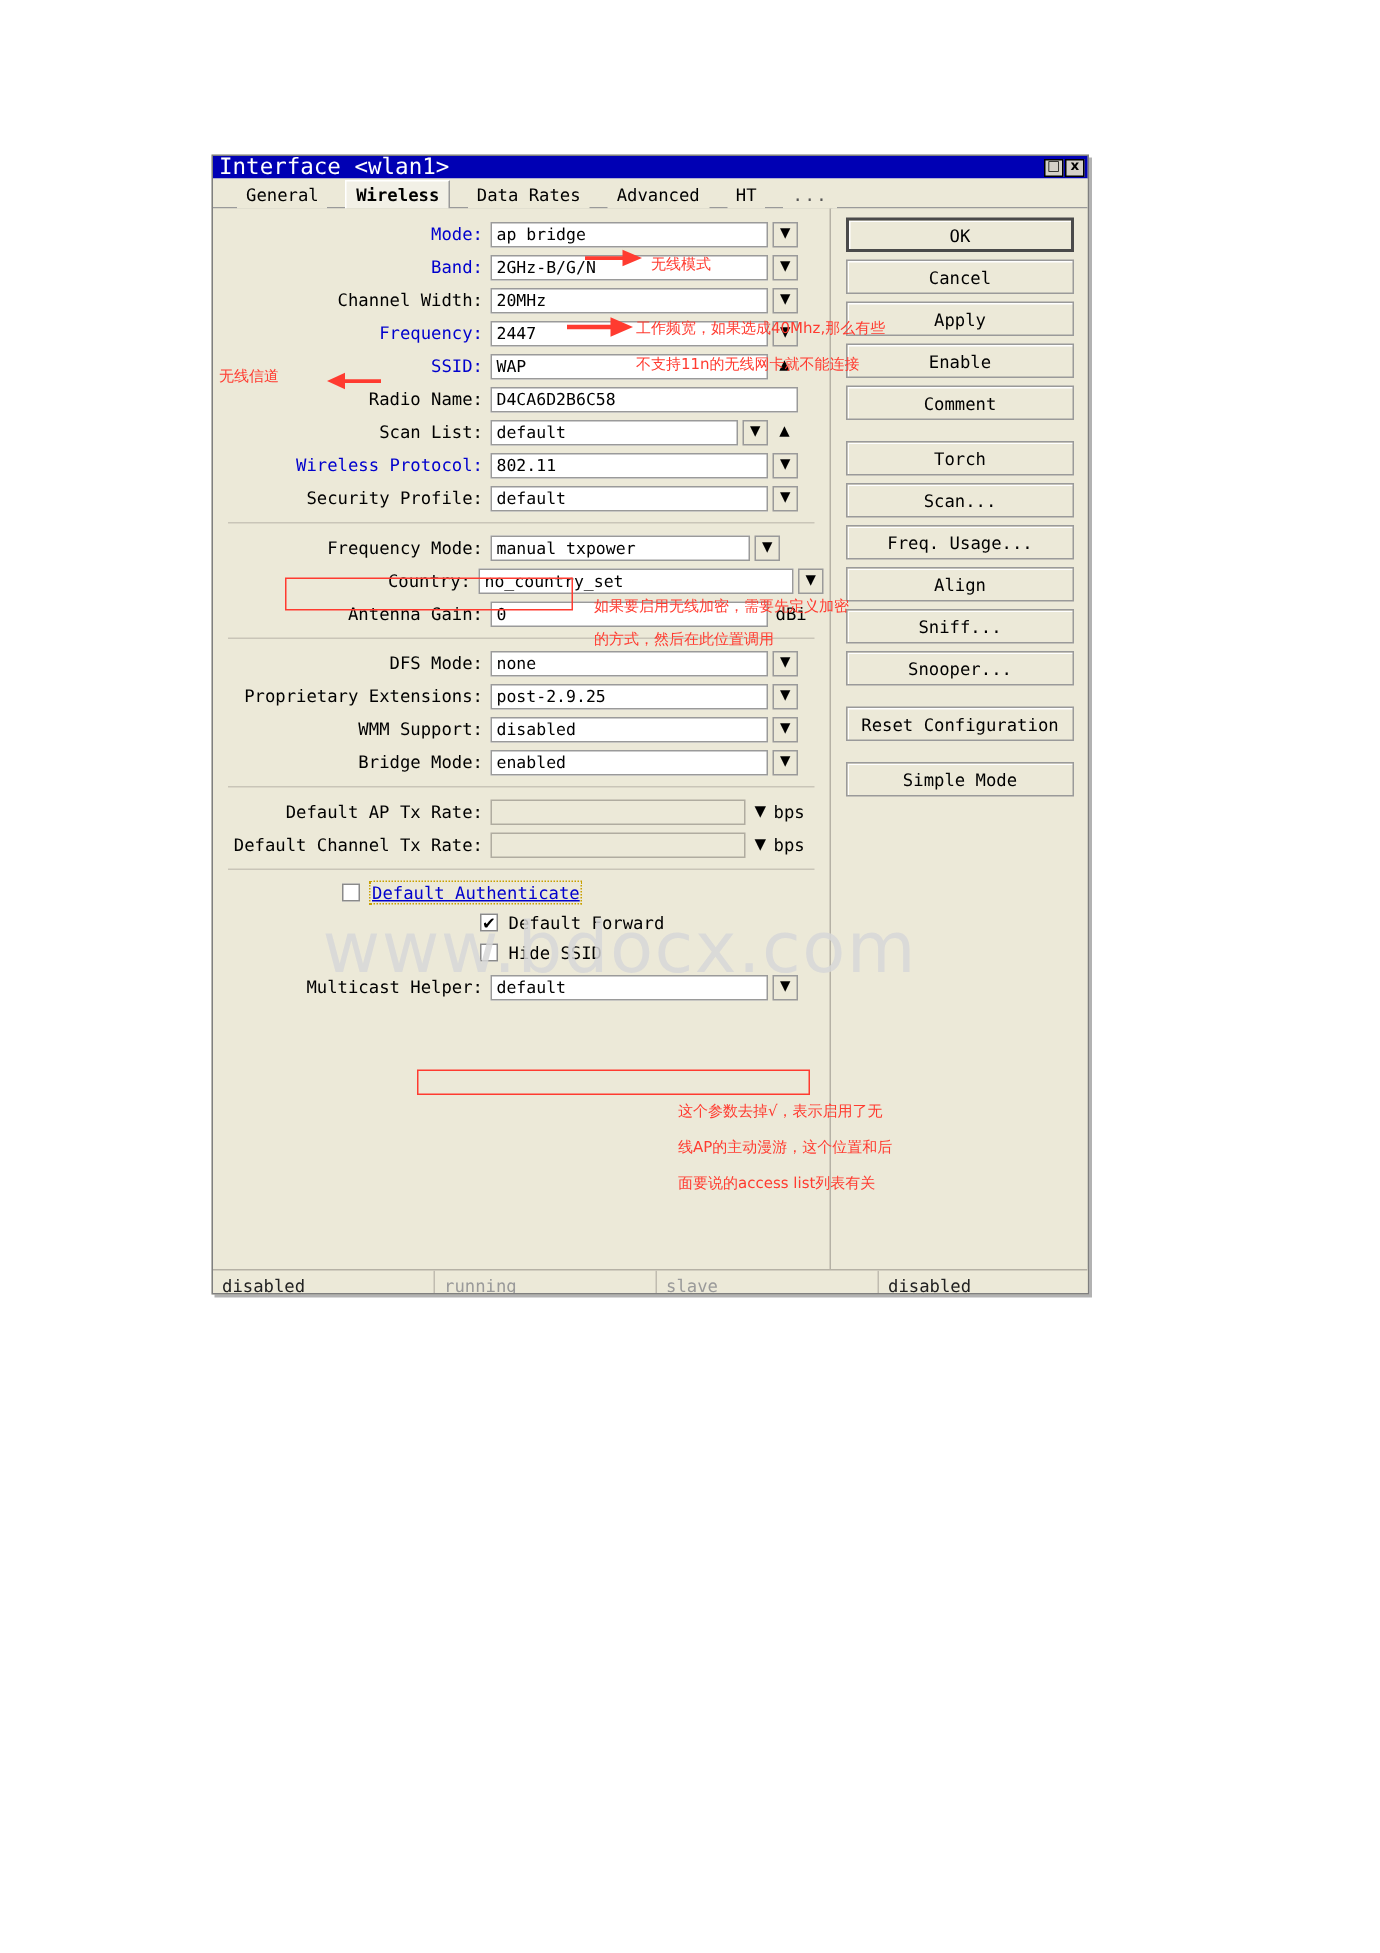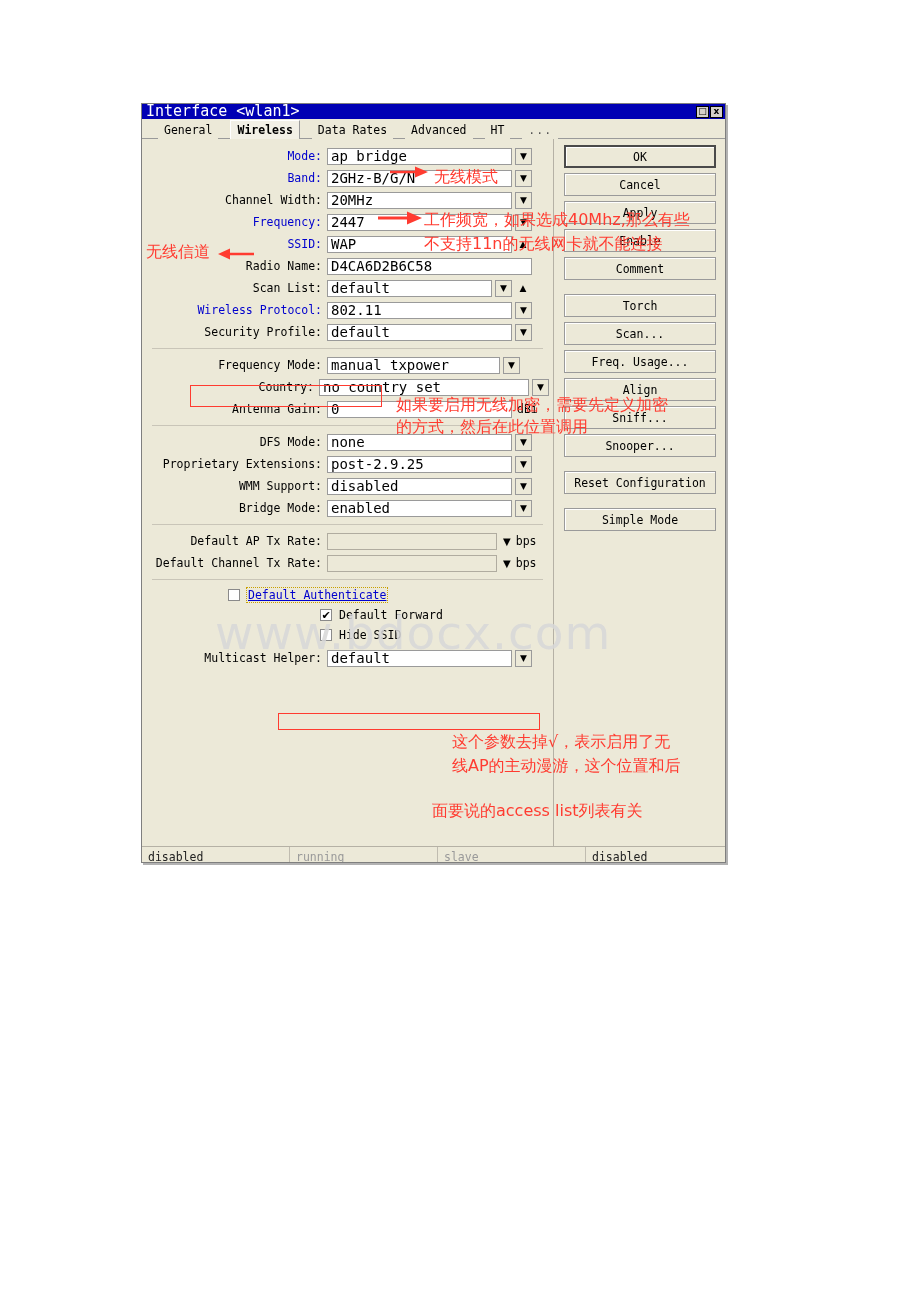--- a/index.html
+++ b/index.html
@@ -73,21 +73,21 @@
     padding-left:10px; padding-right:4px; position:relative;
   }
   .lbl {
     font-size:11.5px; line-height:12px; text-align:right;
     color:#000; white-space:nowrap; padding-right:5px;
     font-family:"DejaVu Sans Mono", monospace;
   }
   .lbl.blue { color:#0000cd; }
   .fld {
     background:#ffffff; border:1px solid #9a9a9a;
-    height:17px; font-size:14px; line-height:15px;
+    height:17px; font-size:11px; line-height:15px;
     padding:0 3px; color:#000; white-space:nowrap; overflow:hidden;
     font-family:"DejaVu Sans Mono", monospace;
   }
   .fld.flat { background:#ece9d8; border:1px solid #b0aca0; }
   .spin {
     width:17px; height:17px; margin-left:3px;
     background:#ece9d8; border:1px solid #9a9a9a;
     display:flex; align-items:center; justify-content:center;
     font-size:9px; line-height:9px; color:#000;
     font-family:"DejaVu Sans", sans-serif; flex:none;
@@ -148,21 +148,21 @@
     font-family:"DejaVu Sans Mono", monospace;
   }
   .stcell.gray { color:#9a9a9a; }
 
   
   .anno {
     position:absolute; color:#ff3b30; font-size:14px; line-height:17px;
     font-family:"DejaVu Sans", sans-serif; white-space:nowrap;
     pointer-events:none;
   }
-  .anno.cn { font-size:16px; }
+  .anno.cn { font-size:10px; }
   .arrow-r { position:absolute; pointer-events:none; }
   .redbox {
     position:absolute; border:1px solid #ff3b30; pointer-events:none;
   }
 
   
   #watermark {
     position:absolute; left:215px; top:605px;
     font-size:47px; color:#d8d8d8; letter-spacing:1px;
     font-family:"DejaVu Sans", sans-serif; pointer-events:none;
@@ -388,13 +388,13 @@
 <div class="anno cn" style="left:424px; top:211px;text-align:right;">工作频宽，如果选成40Mhz,那么有些</div>
 <div class="anno cn" style="left:424px; top:235px;">不支持11n的无线网卡就不能连接</div>
 
 <div class="redbox" style="left:190px; top:385px; width:192px; height:22px;"></div>
 <div class="anno cn" style="left:396px; top:396px;">如果要启用无线加密，需要先定义加密</div>
 <div class="anno cn" style="left:396px; top:418px;">的方式，然后在此位置调用</div>
 
 <div class="redbox" style="left:278px; top:713px; width:262px; height:17px;"></div>
 <div class="anno cn" style="left:452px; top:733px;">这个参数去掉√，表示启用了无</div>
 <div class="anno cn" style="left:452px; top:757px;">线AP的主动漫游，这个位置和后</div>
-<div class="anno cn" style="left:432px; top:781px;margin-top:21px;">面要说的access list列表有关</div>
+<div class="anno cn" style="left:452px; top:781px;">面要说的access list列表有关</div>
 
 </body></html>

